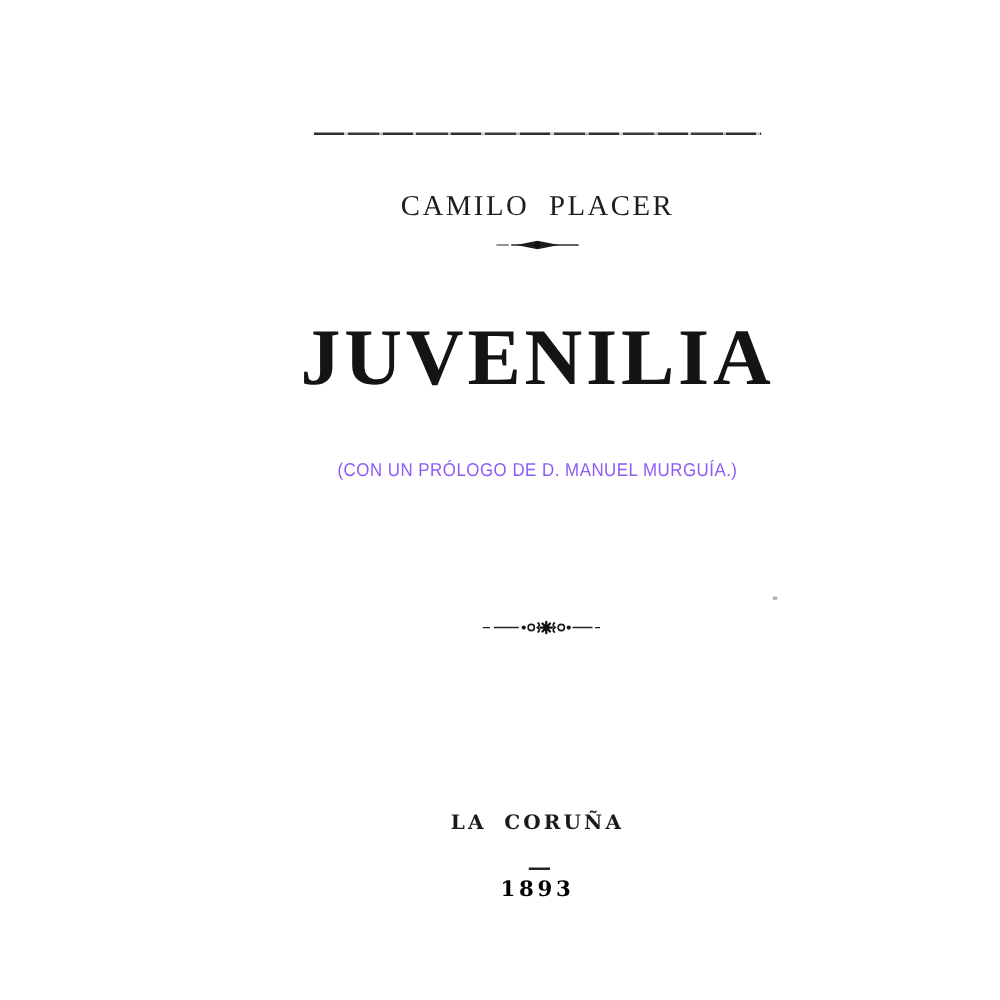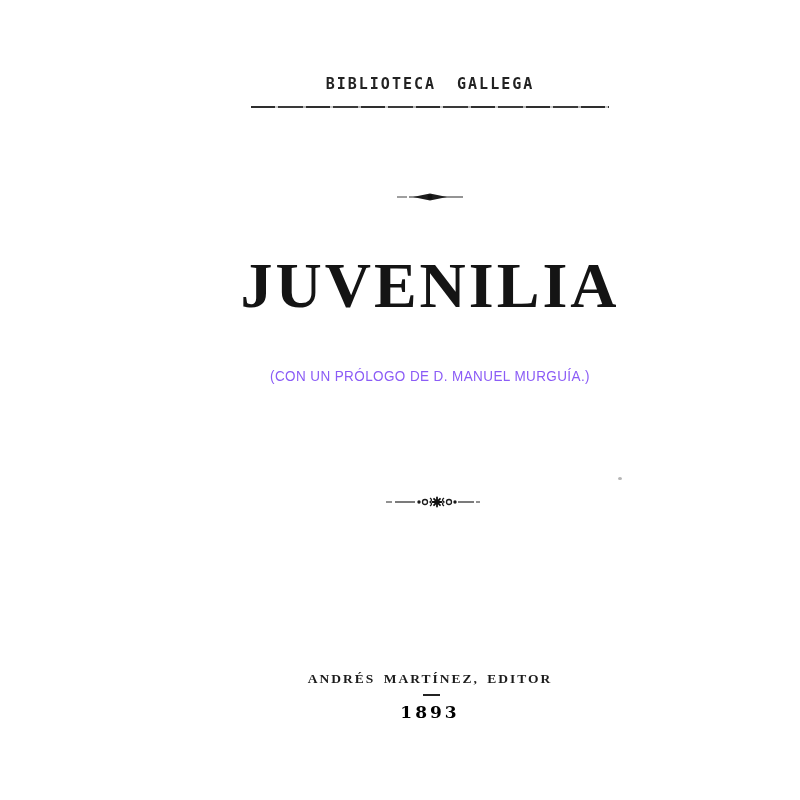--- a/index.html
+++ b/index.html
@@ -128,24 +128,24 @@
     height: 3px;
     background: #b5b5b5;
     border-radius: 50%;
   }
 </style>
 </head>
 <body>
 
 <div class="page">
 
-  <div class="row series">BIBLIOTECA  GALLEGA</div>
 
   <div class="series-rule"></div>
 
+  <div class="row author">CAMILO PLACER</div>
 
   <div class="author-ornament">
     <svg width="66" height="10" viewBox="0 0 66 10">
       <line x1="0" y1="5" x2="10" y2="5" stroke="#2a2a2a" stroke-width="0.9"></line>
       <line x1="12" y1="5" x2="66" y2="5" stroke="#2a2a2a" stroke-width="1.1"></line>
       <polygon points="16,5 33,1.6 50,5 33,8.4" fill="#1d1d1d"></polygon>
       <circle cx="33" cy="5" r="2.4" fill="#111111"></circle>
     </svg>
   </div>
 
@@ -168,22 +168,22 @@
       </g>
       <circle cx="51" cy="7" r="2.4" fill="#111111"></circle>
       <path d="M58 3 Q55 5 58 7 Q55 9 58 11" fill="none" stroke="#1a1a1a" stroke-width="1.4"></path>
       <circle cx="63" cy="7" r="2.5" fill="none" stroke="#1a1a1a" stroke-width="1.3"></circle>
       <circle cx="69" cy="7" r="1.7" fill="#1a1a1a"></circle>
       <line x1="72" y1="7" x2="88" y2="7" stroke="#242424" stroke-width="1.2"></line>
       <line x1="90" y1="7" x2="94" y2="7" stroke="#242424" stroke-width="1"></line>
     </svg>
   </div>
 
+  <div class="row city">LA CORUÑA</div>
 
-  <div class="row publisher">ANDRÉS MARTÍNEZ, EDITOR</div>
 
   <div class="year-rule"></div>
 
   <div class="row year">1893</div>
 
   <div class="speck"></div>
 
 </div>
 
 </body></html>

